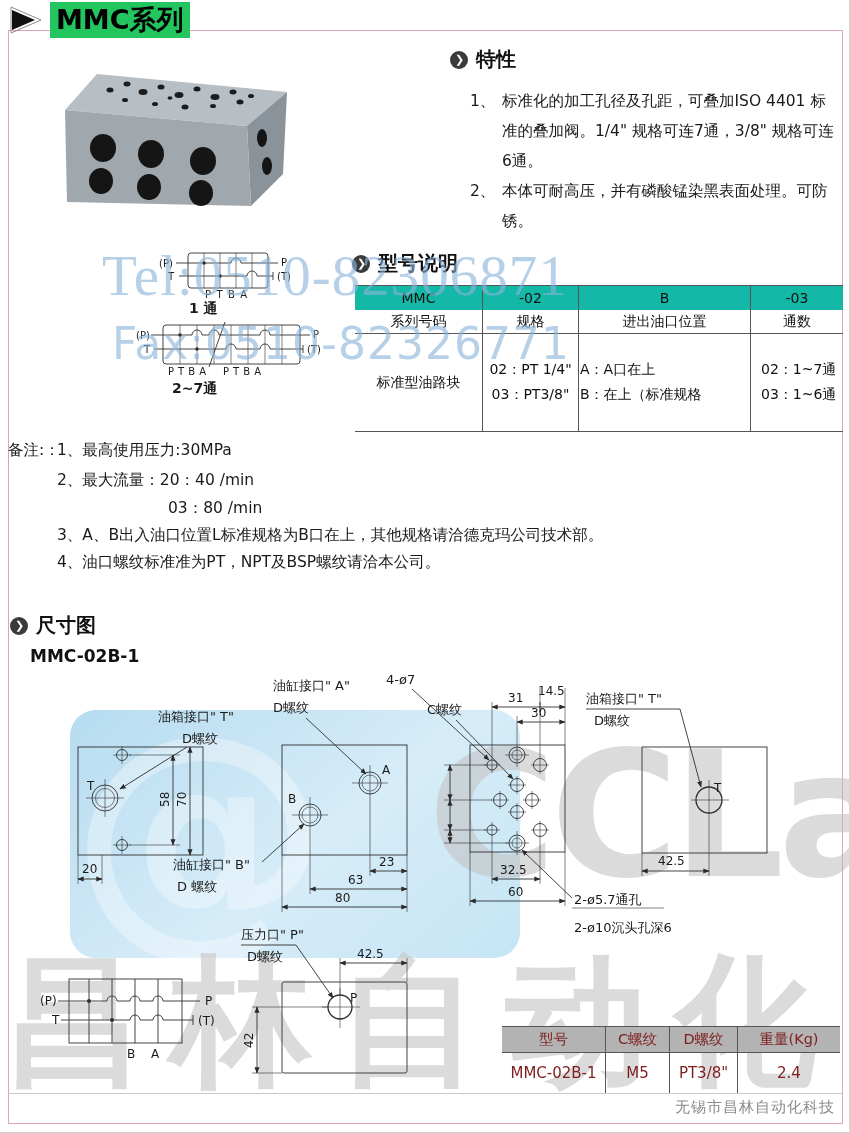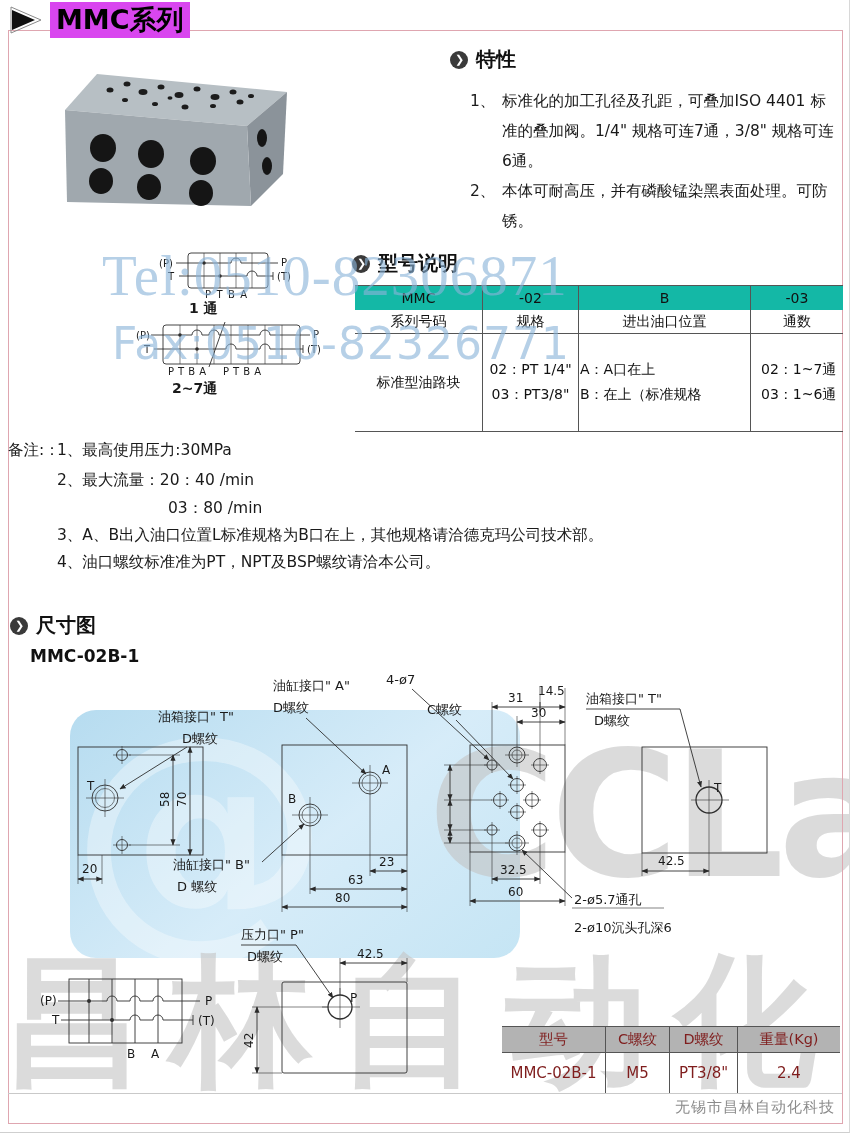--- a/index.html
+++ b/index.html
@@ -13,21 +13,21 @@
   .wm-at{left:70px;top:700px;font-size:260px;line-height:1;color:#ffffff;opacity:.35;font-weight:bold;z-index:1;}
   .wm-logo{left:428px;top:728px;font-size:175px;line-height:1;font-weight:bold;color:#c4c4c4;opacity:.6;
            letter-spacing:-6px;z-index:1;white-space:nowrap;}
   .wm-cn{left:2px;top:950px;font-size:142px;line-height:1;font-weight:bold;color:#c6c6c6;opacity:.62;
          letter-spacing:26px;z-index:1;white-space:nowrap;}
   .wm-tel{left:102px;top:243px;font-size:57px;color:#8ab4d9;opacity:.62;z-index:6;white-space:nowrap;letter-spacing:1px;font-family:Liberation Serif, serif;}
   .wm-fax{left:112px;top:318px;font-size:44px;color:#8ab4d9;opacity:.62;z-index:6;white-space:nowrap;letter-spacing:1px;}
   
   .frame{left:8px;top:30px;width:833px;height:1092px;border:1px solid #dfa6b0;z-index:2;}
   .title-ico{left:10px;top:6px;z-index:4;}
-  .page-title{left:50px;top:2px;font-size:27px;font-weight:bold;color:#000;z-index:4;background:#d946ef;padding:0 6px;}
+  .page-title{left:50px;top:2px;font-size:27px;font-weight:bold;color:#000;z-index:4;background:#22c55e;padding:0 6px;}
   
   .sec-head{display:flex;align-items:center;gap:8px;font-weight:bold;font-size:20px;color:#111;z-index:3;}
   .sec-icon{width:18px;height:18px;border-radius:50%;background:#3a3a3a;color:#fff;display:flex;
             align-items:center;justify-content:center;font-size:11px;line-height:18px;flex:none;padding-left:1px;box-sizing:border-box;}
   
   .feat-list{left:470px;top:86px;width:368px;font-size:15.5px;line-height:30px;color:#1a1a1a;z-index:3;}
   .feat-item{display:flex;}
   .feat-num{width:32px;flex:none;}
   .feat-text{flex:1;}
   

